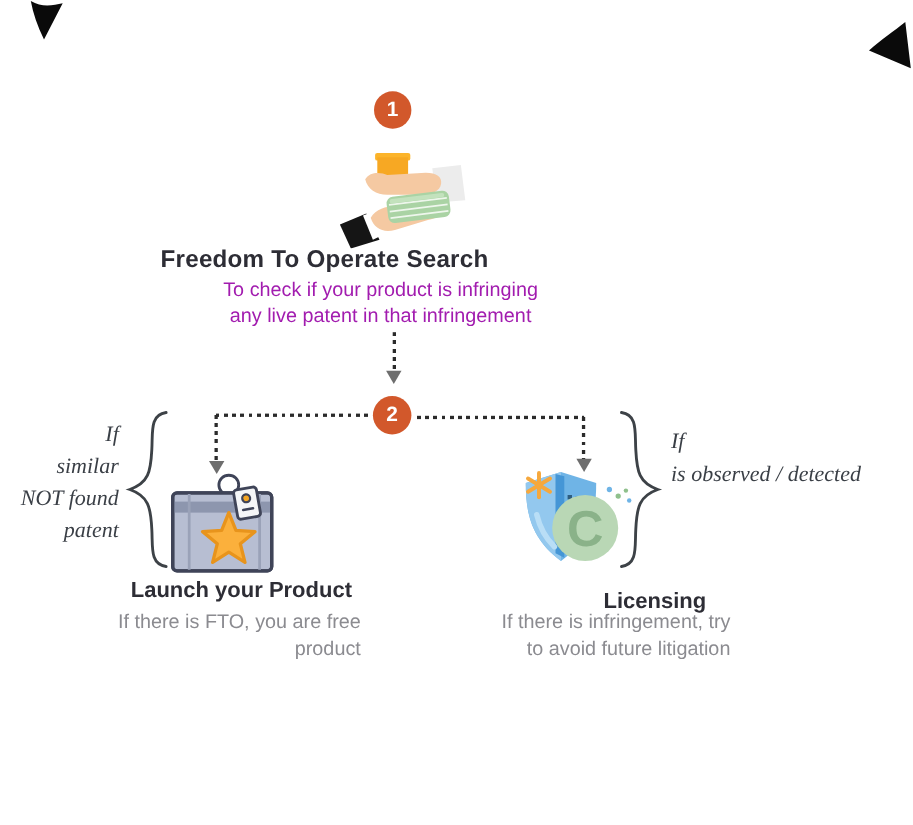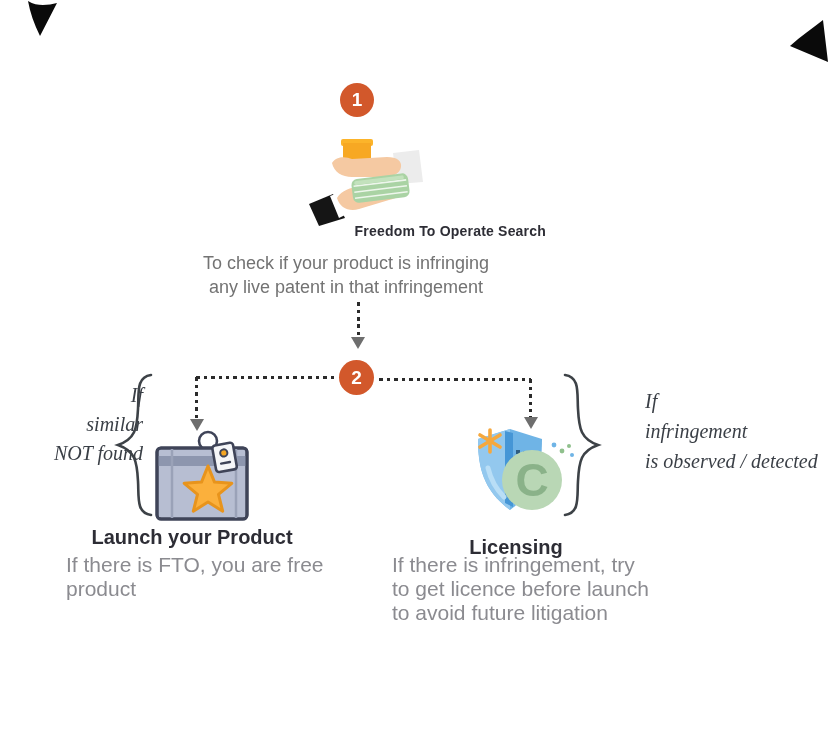--- a/index.html
+++ b/index.html
@@ -1,25 +1,25 @@
 <!DOCTYPE html>
 <html><head>
 <meta charset="utf-8">
 <style>
   html,body{margin:0;padding:0;background:#ffffff;}
   .canvas{position:relative;width:830px;height:750px;background:#ffffff;overflow:hidden;
           font-family:"Liberation Sans",sans-serif;}
   .abs{position:absolute;}
   .step-badge{width:35px;height:35px;border-radius:50%;background:#d2582b;color:#ffffff;
               font-weight:bold;font-size:19px;display:flex;align-items:center;justify-content:center;}
-  .title{font-weight:700;color:#2d2d35;font-size:14px;text-align:right;letter-spacing:.2px;}
-  .subtle{color:#737373;font-size:18px;line-height:24px;text-align:center;}
-  .section-title{font-weight:700;color:#2d2d35;font-size:20px;text-align:center;}
-  .desc{color:#8b8b90;font-size:21px;line-height:24px;text-align:left;}
-  .hw{font-family:cursive;font-style:italic;color:#3a3f46;font-size:20px;line-height:29px;padding-left:35px;}
+  .title{font-weight:700;color:#2d2d35;font-size:22px;text-align:left;letter-spacing:.2px;}
+  .subtle{color:#a21caf;font-size:18px;line-height:24px;text-align:center;}
+  .section-title{font-weight:700;color:#2d2d35;font-size:20px;text-align:right;}
+  .desc{color:#8b8b90;font-size:18px;line-height:24px;text-align:right;}
+  .hw{font-family:cursive;font-style:italic;color:#3a3f46;font-size:20px;line-height:29px;}
   .dotted-h{height:3px;background:repeating-linear-gradient(90deg,#2b2b2b 0,#2b2b2b 3.5px,transparent 3.5px,transparent 7.5px);}
   .dotted-v{width:3px;background:repeating-linear-gradient(180deg,#2b2b2b 0,#2b2b2b 3.5px,transparent 3.5px,transparent 7.5px);}
   .arrow-down{width:0;height:0;border-left:7px solid transparent;border-right:7px solid transparent;
               border-top:12px solid #6e6e6e;}
 </style>
 </head>
 <body>
 
 <div class="canvas">
 
@@ -73,20 +73,21 @@
   <div class="abs arrow-down" style="left:189.5px;top:419px;"></div>
 
   <div class="abs dotted-h" style="left:379px;top:378px;width:152px;"></div>
   <div class="abs dotted-v" style="left:529px;top:379px;height:39px;"></div>
   <div class="abs arrow-down" style="left:523.5px;top:417px;"></div>
 
   <div class="abs hw" style="left:0px;top:381px;width:108px;text-align:right;">
     <div>If</div>
     <div>similar</div>
     <div>NOT found</div>
+    <div>patent</div>
   </div>
 
   <svg class="abs" style="left:106px;top:371px;" width="50" height="150" viewBox="0 0 50 150">
     <path d="M45,4 C30,6 33,22 32,38 C31,58 29,68 12,74 C29,80 31,90 32,110 C33,126 30,142 45,144" fill="none" stroke="#3d4247" stroke-width="2.6" stroke-linecap="round"></path>
   </svg>
 
   <svg class="abs" style="left:152px;top:427px;" width="100" height="95" viewBox="0 0 100 95">
 
     <circle cx="56" cy="14" r="9" fill="none" stroke="#3f4458" stroke-width="2.6"></circle>
 
@@ -128,30 +129,28 @@
     <circle cx="103" cy="24" r="2" fill="#8fc08c"></circle>
     <circle cx="106" cy="33" r="2" fill="#6fb4e6"></circle>
   </svg>
 
   <svg class="abs" style="left:560px;top:371px;" width="50" height="150" viewBox="0 0 50 150">
     <path d="M5,4 C20,6 17,22 18,38 C19,58 21,68 38,74 C21,80 19,90 18,110 C17,126 20,142 5,144" fill="none" stroke="#3d4247" stroke-width="2.6" stroke-linecap="round"></path>
   </svg>
 
   <div class="abs hw" style="left:610px;top:386px;width:218px;text-align:left;line-height:30px;">
     <div>If</div>
-    <div>infringement</div>
     <div>is observed / detected</div>
   </div>
 
   <div class="abs section-title" style="left:64px;top:526px;width:256px;">Launch your Product</div>
   <div class="abs desc" style="left:66px;top:553px;width:262px;">
     <div>If there is FTO, you are free</div>
     <div>product</div>
   </div>
 
   <div class="abs section-title" style="left:390px;top:526px;width:252px;margin-top:10px;">Licensing</div>
   <div class="abs desc" style="left:392px;top:553px;width:272px;">
     <div>If there is infringement, try</div>
-    <div>to get licence before launch</div>
     <div>to avoid future litigation</div>
   </div>
 
 </div>
 
 </body></html>

